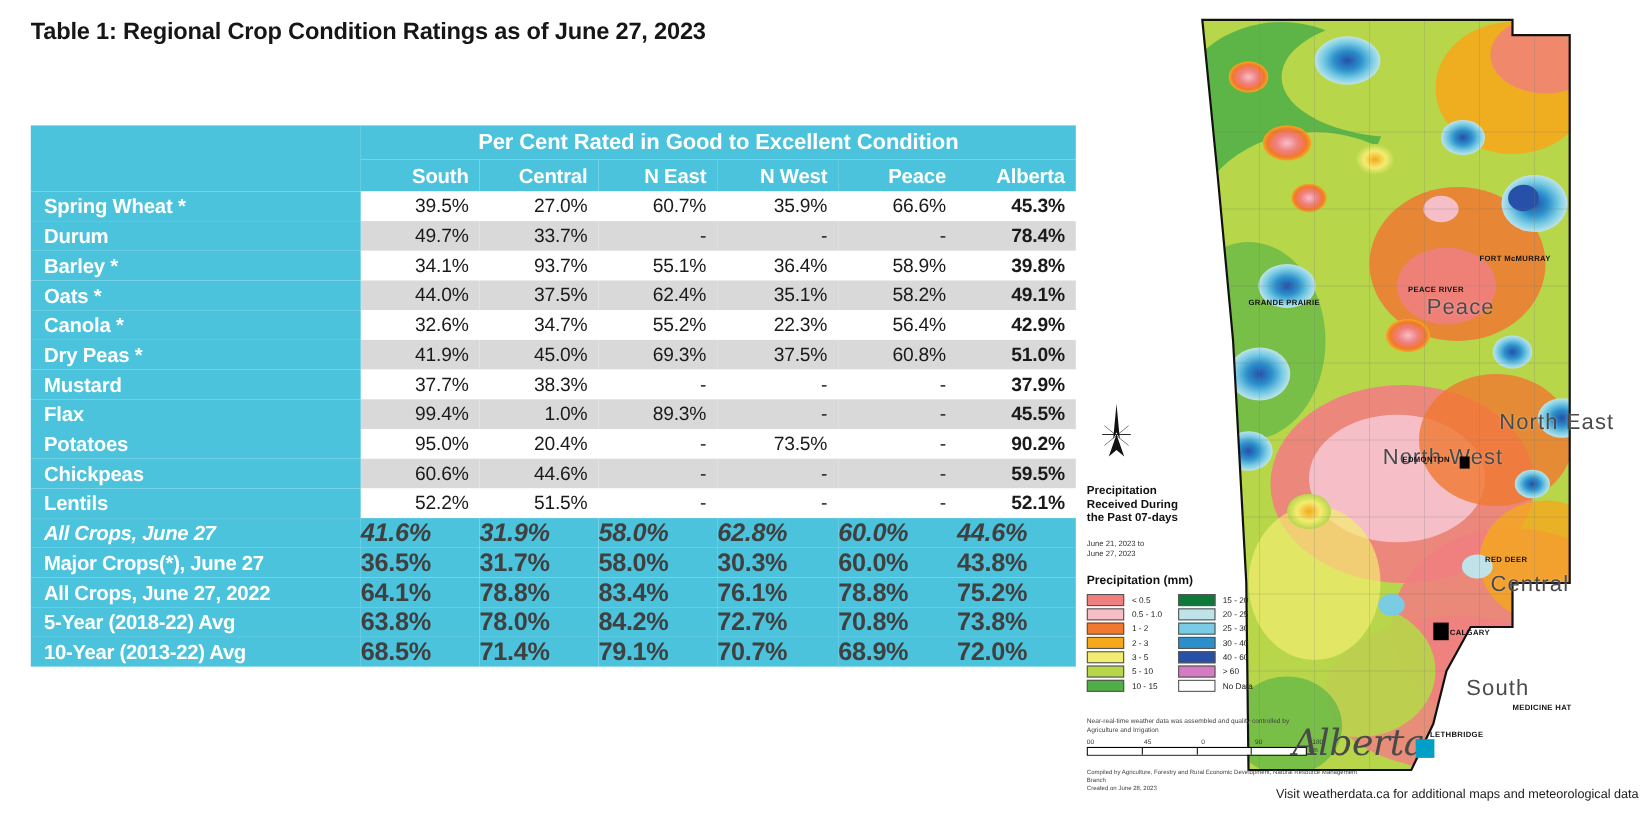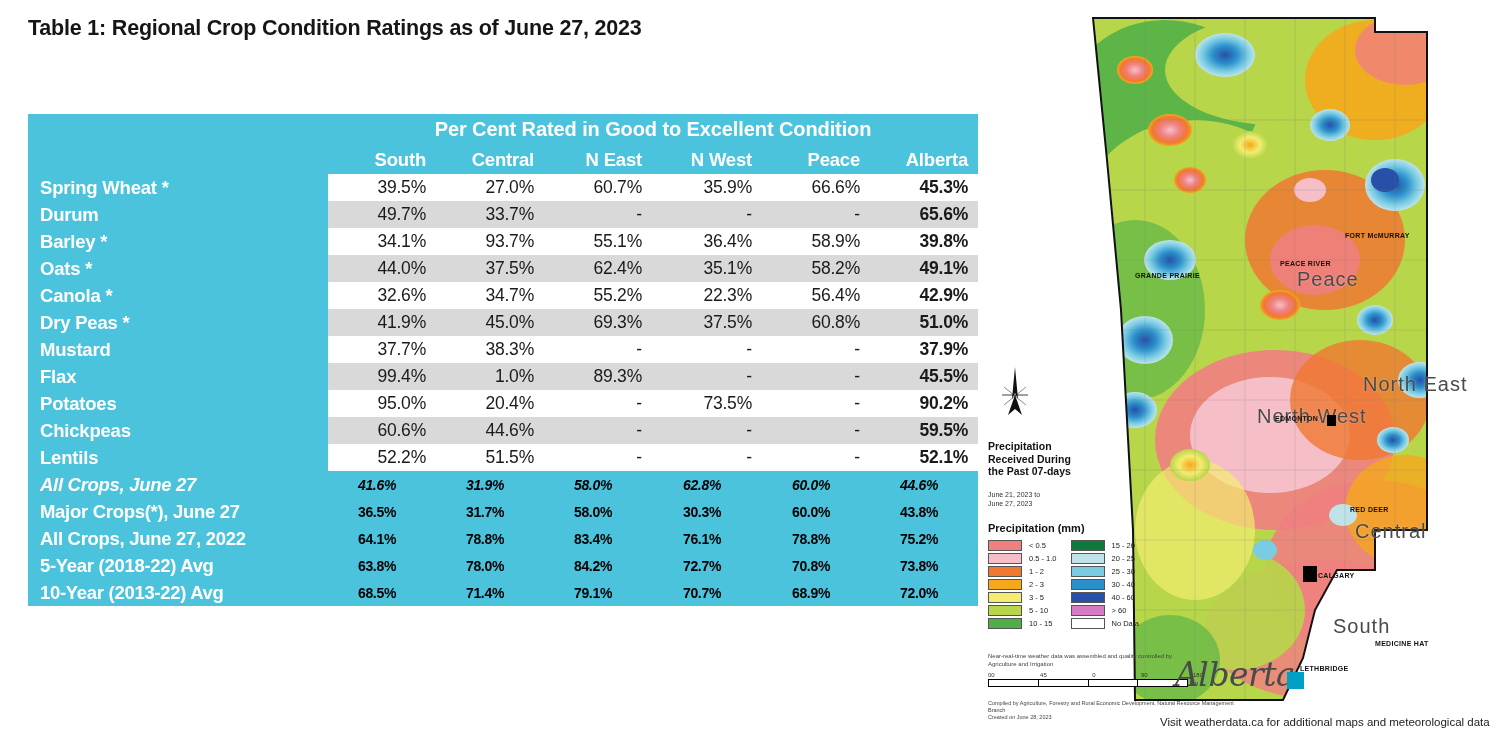--- a/index.html
+++ b/index.html
@@ -121,24 +121,24 @@
     font-weight: bold;
     text-align: left;
     padding-left: 12px !important;
     border-left: 2.5px solid #000;
     border-bottom: 2.5px solid #000;
     letter-spacing: -0.3px;
     white-space: nowrap;
   }
   .sum-val {
     background: #4BC3DD;
-    color: #000000;
-    font-size: 14px;
-    font-weight: bold;
-    text-align: center;
+    color: #404040;
+    font-size: 23px;
+    font-weight: bold;
+    text-align: left;
     padding-right: 10px !important;
     border-bottom: 2.5px solid #000;
     letter-spacing: -0.3px;
   }
   .sum-val.first-data-col { border-left: 2.5px solid #000; }
   .sum-val.last-col { border-right: 2.5px solid #000; }
   tr.sum-gap td { border-top: 2.5px solid #000; font-style: italic; }
 
   #source-note {
     position: absolute;
@@ -367,21 +367,21 @@
           <td class="val">66.6%</td>
           <td class="val total">45.3%</td>
         </tr>
         <tr class="data-row row-grey">
           <td class="rowlabel">Durum</td>
           <td class="val first-data-col">49.7%</td>
           <td class="val">33.7%</td>
           <td class="val">-</td>
           <td class="val">-</td>
           <td class="val">-</td>
-          <td class="val total">65.6%</td>
+          <td class="val total">78.4%</td>
         </tr>
         <tr class="data-row row-white">
           <td class="rowlabel">Barley *</td>
           <td class="val first-data-col">34.1%</td>
           <td class="val">93.7%</td>
           <td class="val">55.1%</td>
           <td class="val">36.4%</td>
           <td class="val">58.9%</td>
           <td class="val total">39.8%</td>
         </tr>

